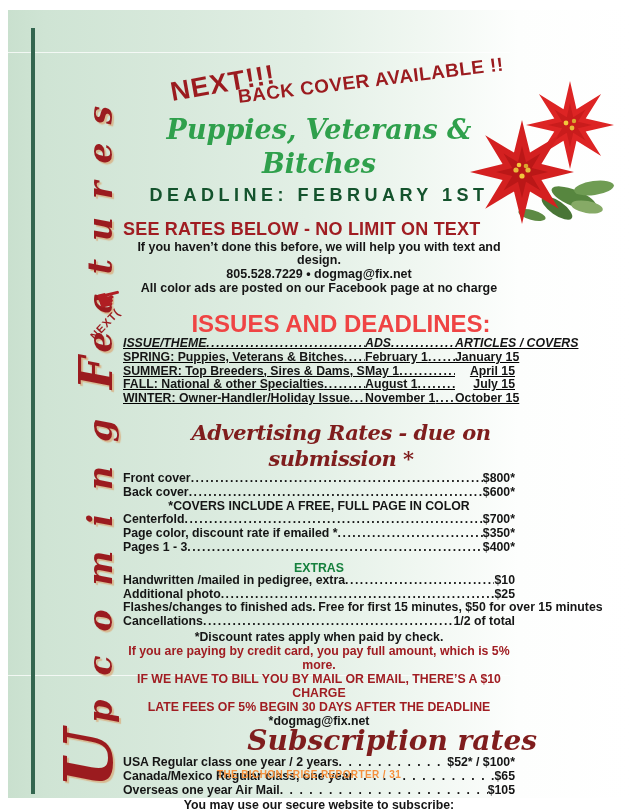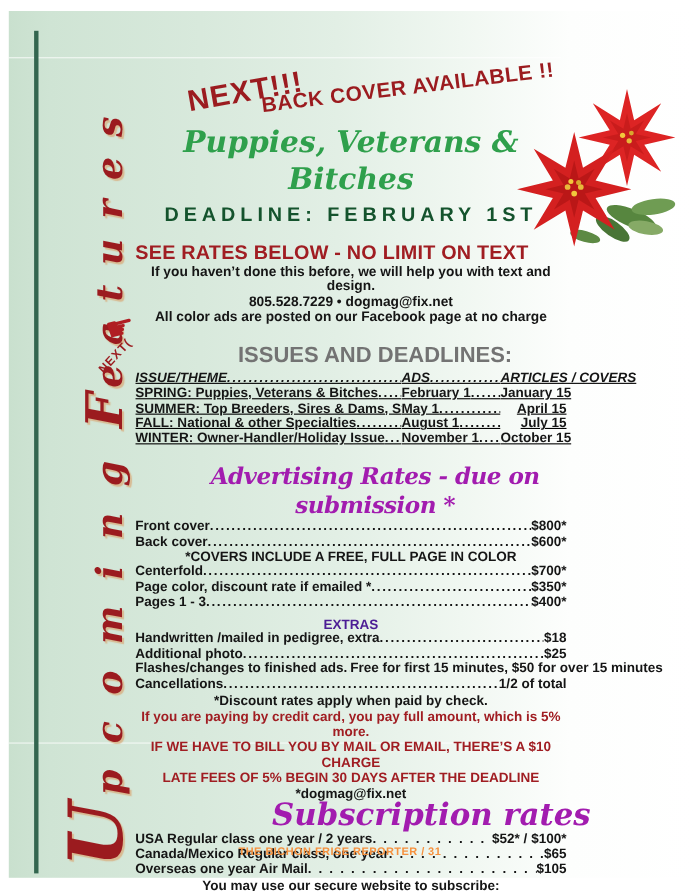--- a/index.html
+++ b/index.html
@@ -33,39 +33,39 @@
     transform-origin:left center;color:#9b1b1f;font-weight:bold;font-size:19px;letter-spacing:0.5px;}
 
   .main{position:absolute;left:123px;top:0;width:392px;}
   .theme{margin-top:113px;text-align:center;color:#2fa04c;font-family:"DejaVu Serif",serif;
     font-style:italic;font-weight:bold;font-size:27px;line-height:34px;}
   .deadline{margin-top:4px;text-align:center;color:#14532d;font-weight:bold;font-size:18px;
     letter-spacing:4.5px;line-height:20px;}
   .see-rates{margin-top:14px;text-align:left;color:#a01d22;font-weight:bold;font-size:18px;
     line-height:21px;letter-spacing:0.2px;}
   .b-line{margin-top:1px;text-align:center;color:#151515;font-weight:bold;font-size:12.5px;line-height:13px;}
-  .issues-title{margin-top:17px;text-align:center;color:#737373;font-weight:bold;font-size:20px;
+  .issues-title{margin-top:17px;text-align:center;color:#ef4444;font-weight:bold;font-size:24px;
     line-height:23px;transform:translateX(22px);}
 
   .row{display:flex;align-items:baseline;line-height:13.8px;font-size:12.3px;font-weight:bold;
     color:#151515;white-space:nowrap;}
   .dots{flex:1 1 auto;overflow:hidden;min-width:6px;}
   .dots::after{content:"......................................................................................................................";letter-spacing:1.5px;}
   .sdots::after{content:". . . . . . . . . . . . . . . . . . . . . . . . . . . . . . . . . . . . . . . . . . . . . . . . . . . .";}
   .iss-table{margin-top:2px;text-decoration:underline;}
   .iss-head{font-style:italic;}
   .iss-c1{flex:0 0 242px;display:flex;align-items:baseline;overflow:hidden;}
   .iss-c2{flex:0 0 90px;display:flex;align-items:baseline;overflow:hidden;}
   .iss-c3{flex:1 1 auto;overflow:visible;text-align:right;}
 
-  .script-title{ text-align:center;color:#a21caf;font-family:"DejaVu Serif",serif;
+  .script-title{ text-align:center;color:#7f1d1d;font-family:"DejaVu Serif",serif;
     font-style:italic;font-weight:bold;transform:translateX(22px);}
   .adrates-title{margin-top:14px;font-size:21px;line-height:26px;letter-spacing:-0.5px;}
   .covers-note{text-align:center;}
-  .extras-title{margin-top:7px;text-align:center;font-size:12.3px;font-weight:bold;color:#4c1d95;line-height:12px;}
+  .extras-title{margin-top:7px;text-align:center;font-size:12.3px;font-weight:bold;color:#15803d;line-height:12px;}
   .note{margin-top:0;text-align:center;font-size:12.3px;font-weight:bold;line-height:14px;color:#151515;}
   .note.red{color:#a01d22;}
   .sub-title{margin-top:-2px;font-size:28px;line-height:30px;text-align:right;}
   .footer{position:absolute;left:0;right:12px;top:769px;text-align:center;color:#f6913e;
     font-size:10px;font-weight:bold;letter-spacing:0.4px;}
   .poinsettia{position:absolute;left:462px;top:80px;}
 </style>
 </head>
 <body>
 
@@ -207,21 +207,21 @@
     <div class="row">
       <span>Pages 1 - 3</span>
       <span class="dots"></span>
       <span>$400*</span>
     </div>
 
     <div class="extras-title">EXTRAS</div>
     <div class="row">
       <span>Handwritten /mailed in pedigree, extra</span>
       <span class="dots"></span>
-      <span>$18</span>
+      <span>$10</span>
     </div>
     <div class="row">
       <span>Additional photo</span>
       <span class="dots"></span>
       <span>$25</span>
     </div>
     <div class="row">
       <span>Flashes/changes to finished ads</span>
       <span class="dots"></span>
       <span>Free for first 15 minutes, $50 for over 15 minutes</span>

